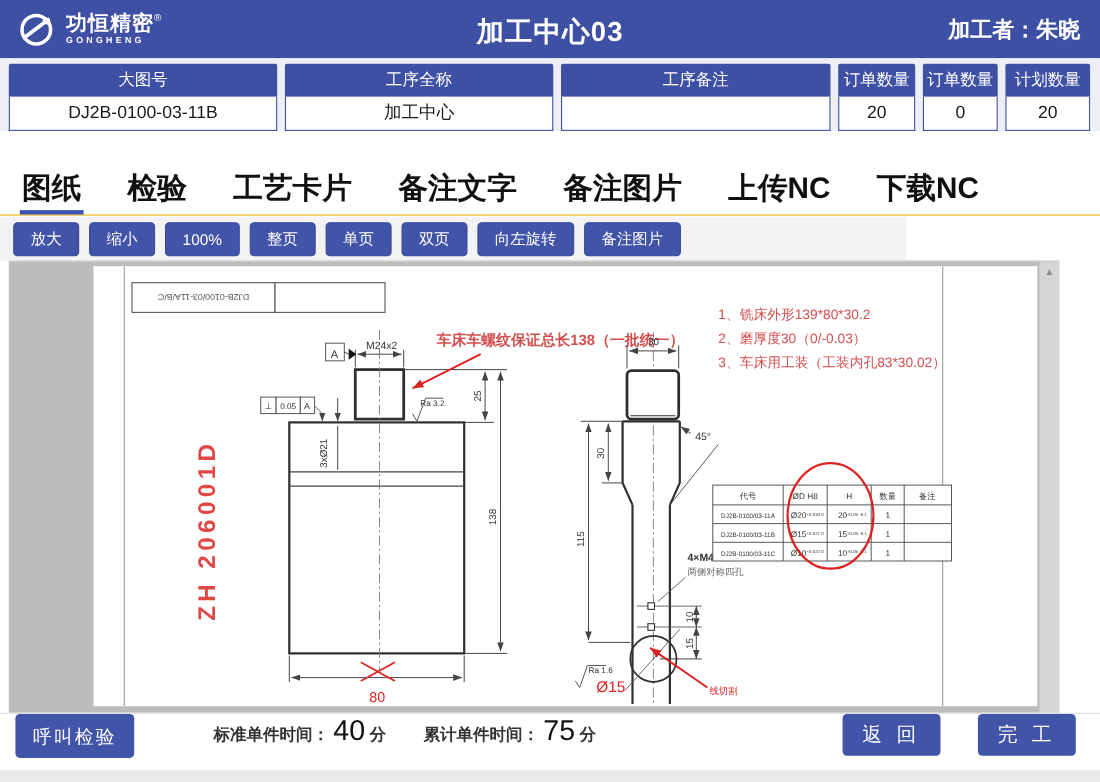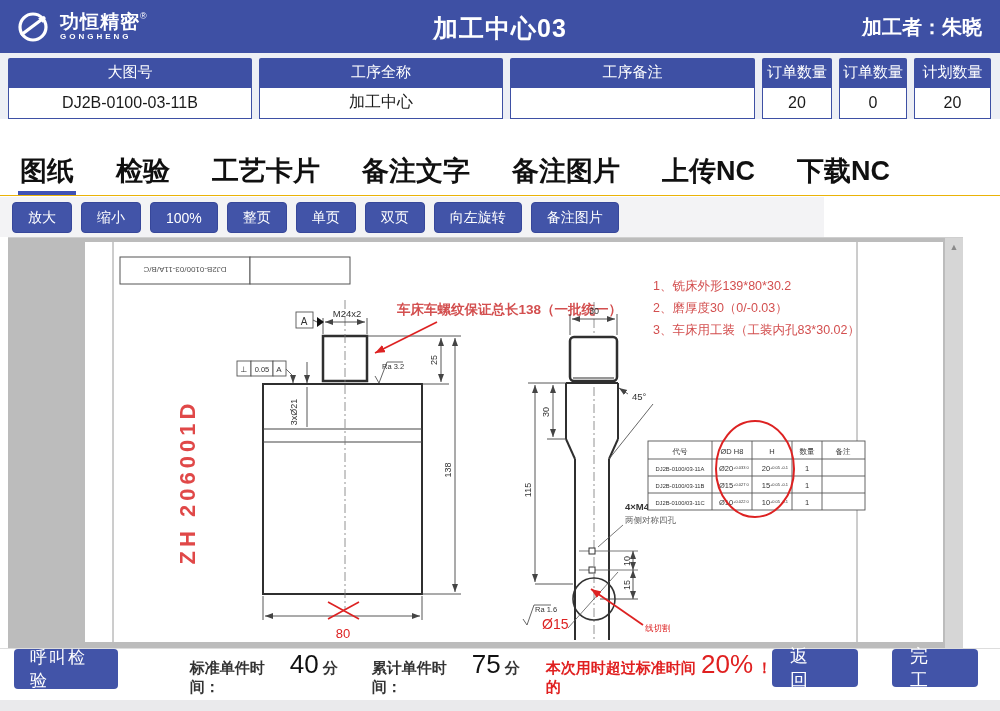--- a/index.html
+++ b/index.html
@@ -350,22 +350,17 @@
     <span class="time-num">40</span>
     <span>分</span>
   </div>
 
   <div class="time-group g-acc">
     <span>累计单件时间：</span>
     <span class="time-num">75</span>
     <span>分</span>
   </div>
 
-  <div class="warn">
-    <span>本次用时超过标准时间的</span>
-    <span class="warn-num">20%</span>
-    <span>！</span>
-  </div>
 
   <div class="nav-btn g-back">返 回</div>
   <div class="nav-btn g-fin">完 工</div>
 </div>
 <div class="bottomstrip"></div>
 
 </body></html>

